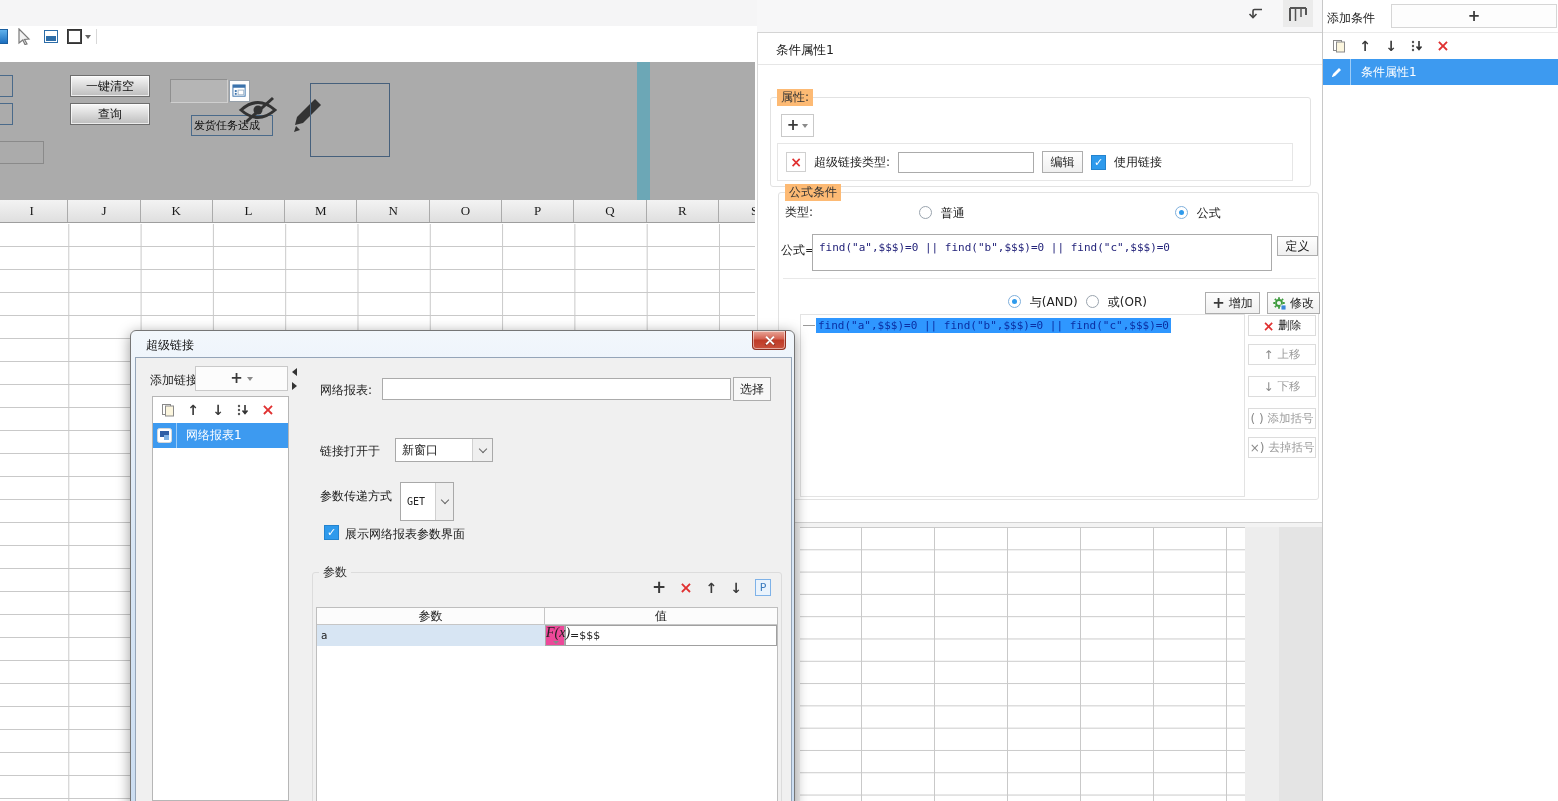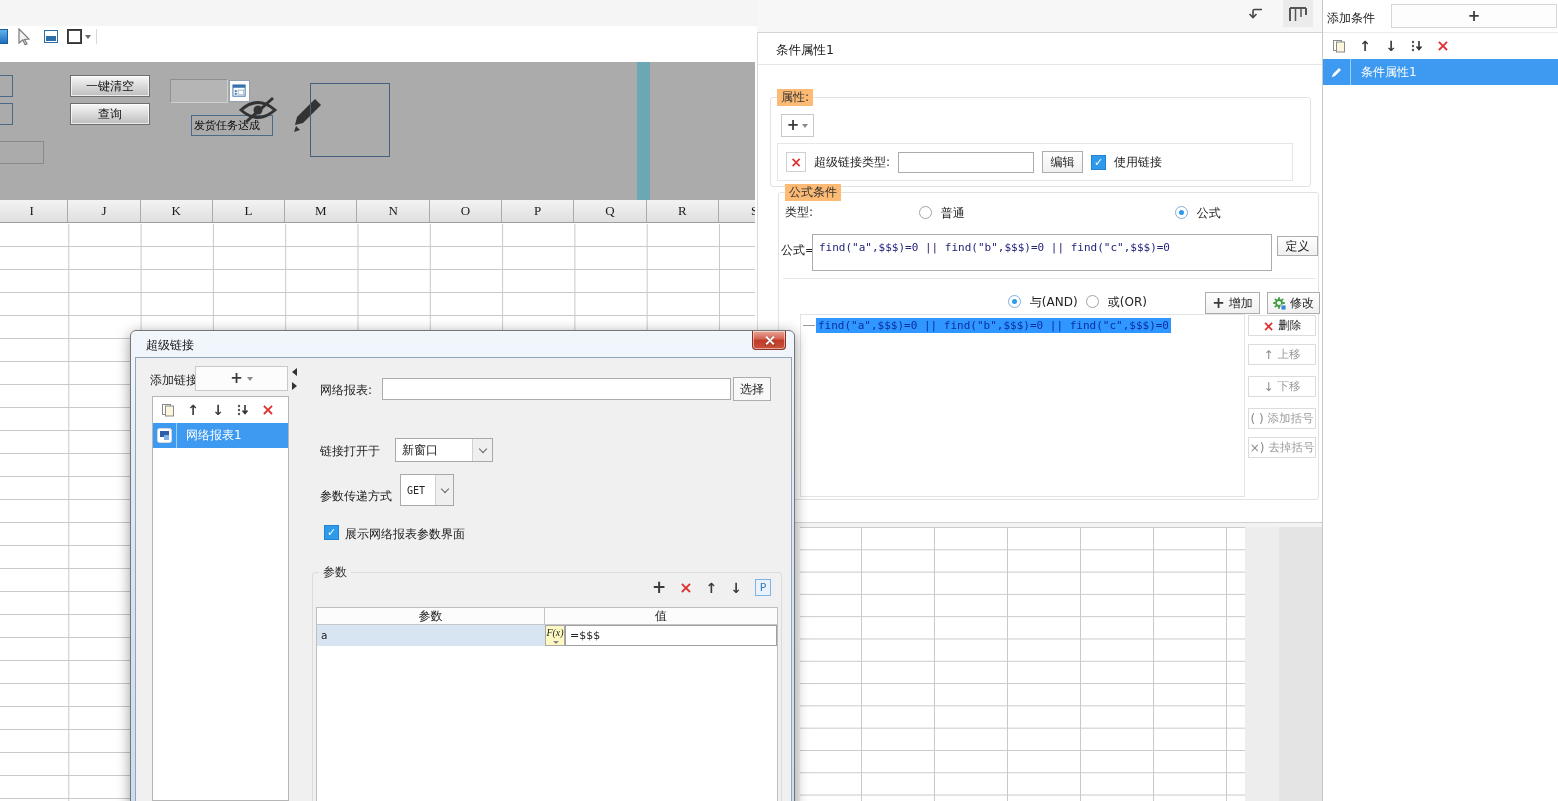--- a/index.html
+++ b/index.html
@@ -149,22 +149,22 @@
   .param-group > .group-label { background:#F0F0F0; }
   .pg-toolbar { position:absolute; right:10px; top:6px; display:flex; align-items:center; gap:13px; }
   .p-icon { width:16px; height:17px; border:1px solid #7EB2E8; background:#EAF3FC; color:#3A7BBF;
      font-size:11px; text-align:center; line-height:15px; }
   .param-table { position:absolute; left:3px; top:34px; width:462px; height:196px; background:#fff; border:1px solid #BEBEBE; }
   .pt-header { display:flex; height:17px; border-bottom:1px solid #C6C6C6; background:#FCFCFC; }
   .pt-header .c1 { width:228px; border-right:1px solid #C6C6C6; text-align:center; line-height:16px; font-size:12px; }
   .pt-header .c2 { flex:1; text-align:center; line-height:16px; font-size:12px; }
   .pt-row { display:flex; height:21px; align-items:stretch; }
   .pt-row .pname { width:228px; background:#D7E5F3; font-size:10.5px; line-height:21px; padding-left:4px; }
-  .fx-btn { width:20px; background:#fef9c3; border:1px solid #A8A8A8; position:relative;
-     font-family:"Liberation Serif","DejaVu Serif",serif; font-style:italic; font-size:10px; text-align:center; line-height:14px; }
+  .fx-btn { width:20px; background:#ec4899; border:1px solid #A8A8A8; position:relative;
+     font-family:"Liberation Serif","DejaVu Serif",serif; font-style:italic; font-size:14px; text-align:center; line-height:14px; }
   .fx-btn::after { content:""; position:absolute; left:7px; bottom:1px; border-left:3px solid transparent;
      border-right:3px solid transparent; border-top:3px solid #888; }
   .pt-row .pval { flex:1; border:1px solid #A0A0A0; background:#fff; font-size:11px; line-height:19px; padding-left:4px; color:#222; }
 
   .lbl { white-space:nowrap; }
 </style>
 </head>
 <body>
 
 <div class="screen">
@@ -409,21 +409,21 @@
 
       <span class="ab lbl" style="left:184px;top:85px">链接打开于</span>
       <div class="ab combo" style="left:259px;top:80px;width:98px;height:24px">
         <span class="val">新窗口</span>
         <span class="arrow-zone">
             <span class="chev"></span>
           </span>
       </div>
 
       <span class="ab lbl" style="left:184px;top:130px">参数传递方式</span>
-      <div class="ab combo" style="left:264px;top:116px;width:54px;height:32px">
+      <div class="ab combo" style="left:264px;top:124px;width:54px;height:39px">
         <span class="val mono" style="font-size:10px">GET</span>
         <span class="arrow-zone" style="width:18px">
             <span class="chev"></span>
           </span>
       </div>
 
       <div class="ab cb" style="left:188px;top:167px">✓</div>
       <span class="ab lbl" style="left:209px;top:168px">展示网络报表参数界面</span>
 
       <div class="ab groupbox param-group">

